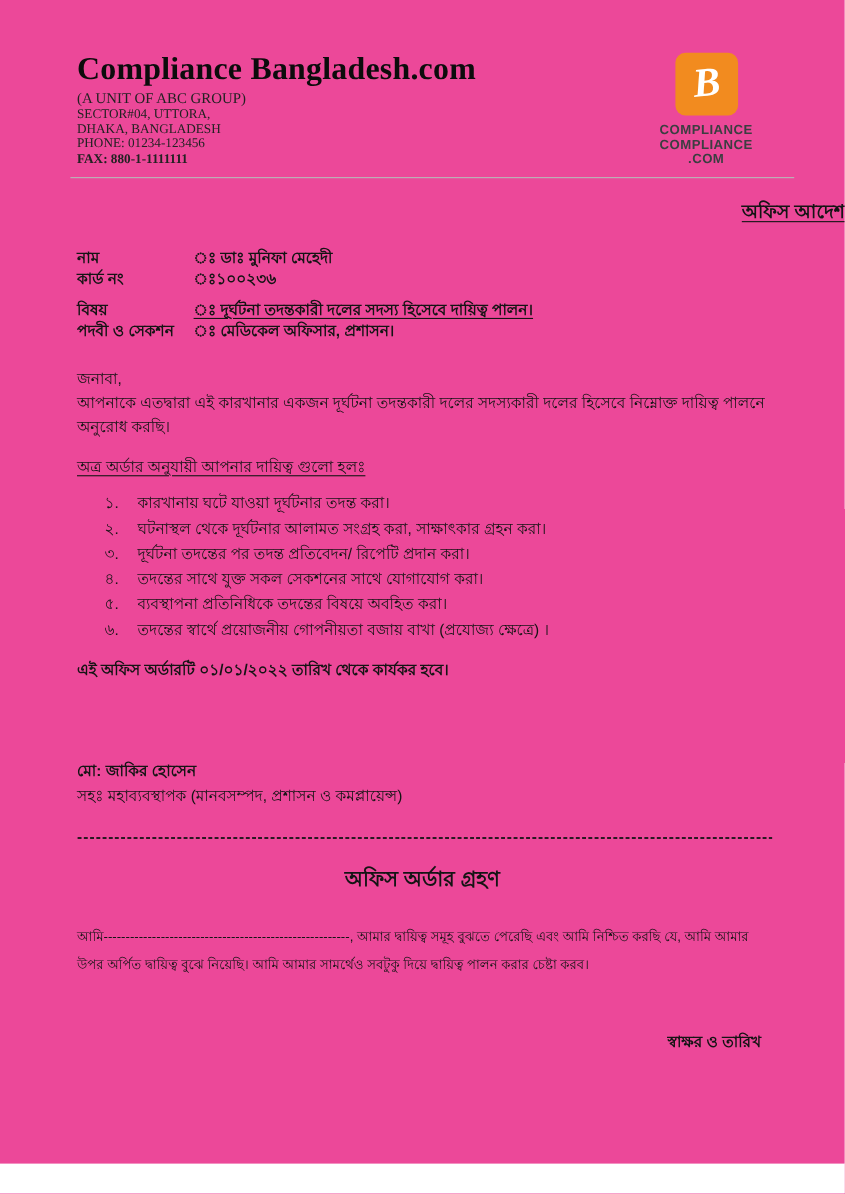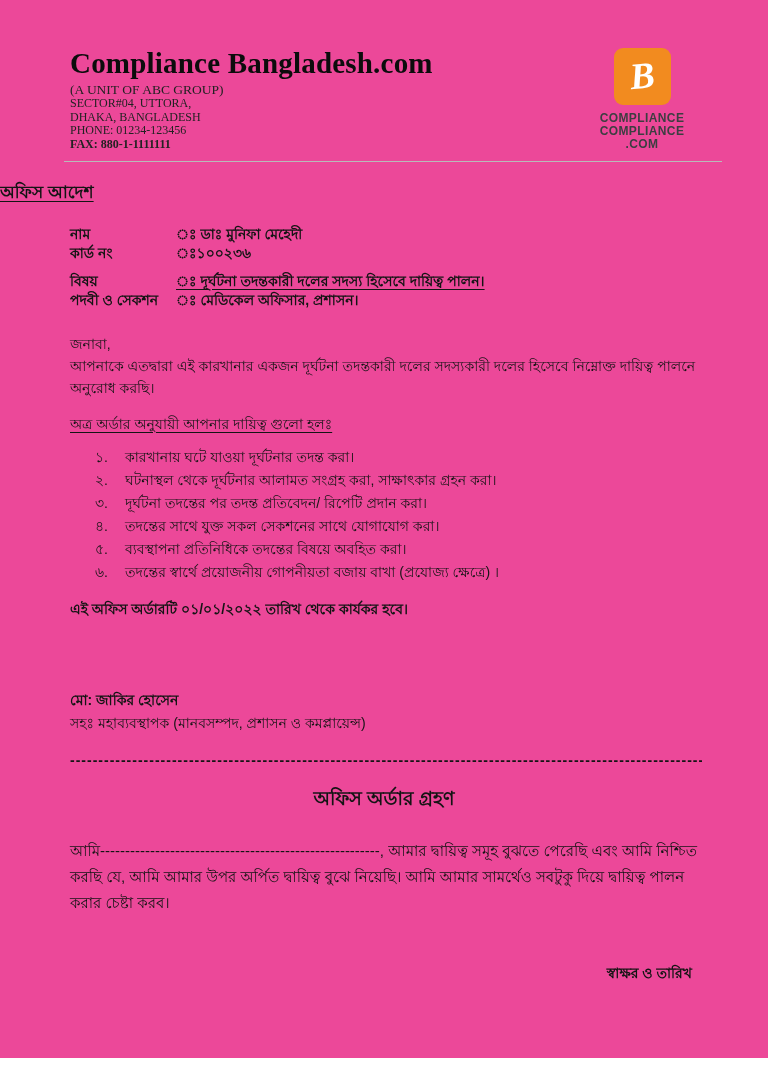--- a/index.html
+++ b/index.html
@@ -39,21 +39,21 @@
   .logo-text {
     margin-top:7px; font-weight:bold; color:#3c3e41;
     font-size:12px; line-height:13px; letter-spacing:0.4px;
   }
   .lh-rule {
     height:0; border:none; border-top:1px solid #b9b9b9;
     margin:10px 46px 0 64px;
   }
   
   .doc-title {
-    text-align:left; margin-top:17px;
+    text-align:right; margin-top:17px;
     font-size:17px; font-weight:bold; text-decoration:underline;
     text-underline-offset:3px;
   }
   .fields { margin:18px 68px 0 70px; font-size:14px; font-weight:bold; }
   .field-row { display:flex; line-height:19px; }
   .field-row.subject { margin-top:9px; }
   .field-label { width:106px; flex:none; }
   .field-value { flex:1; }
   .field-row.subject .field-value { text-decoration:underline; text-underline-offset:3px; }
   .para { margin:23px 66px 0 70px; font-size:14px; line-height:22px; }
@@ -72,21 +72,21 @@
   .signatory { margin:69px 66px 0 70px; font-size:14px; line-height:23px; }
   .signatory-name { font-weight:bold; }
   .dash-divider {
     margin:17px 66px 0 70px; font-size:14px; font-weight:bold;
     white-space:nowrap; overflow:hidden; letter-spacing:1px; color:#141414;
   }
   .acceptance-heading {
     margin-top:16px; text-align:center;
     font-size:19px; font-weight:bold;
   }
-  .acceptance-body { margin:22px 66px 0 70px; font-size:15px; line-height:26px; }
+  .acceptance-body { margin:22px 66px 0 70px; font-size:12px; line-height:26px; }
   .signature-label {
     margin:46px 76px 0 0; text-align:right;
     font-size:14px; font-weight:bold;
   }
 </style>
 </head>
 <body>
 
 <div class="page">
 

